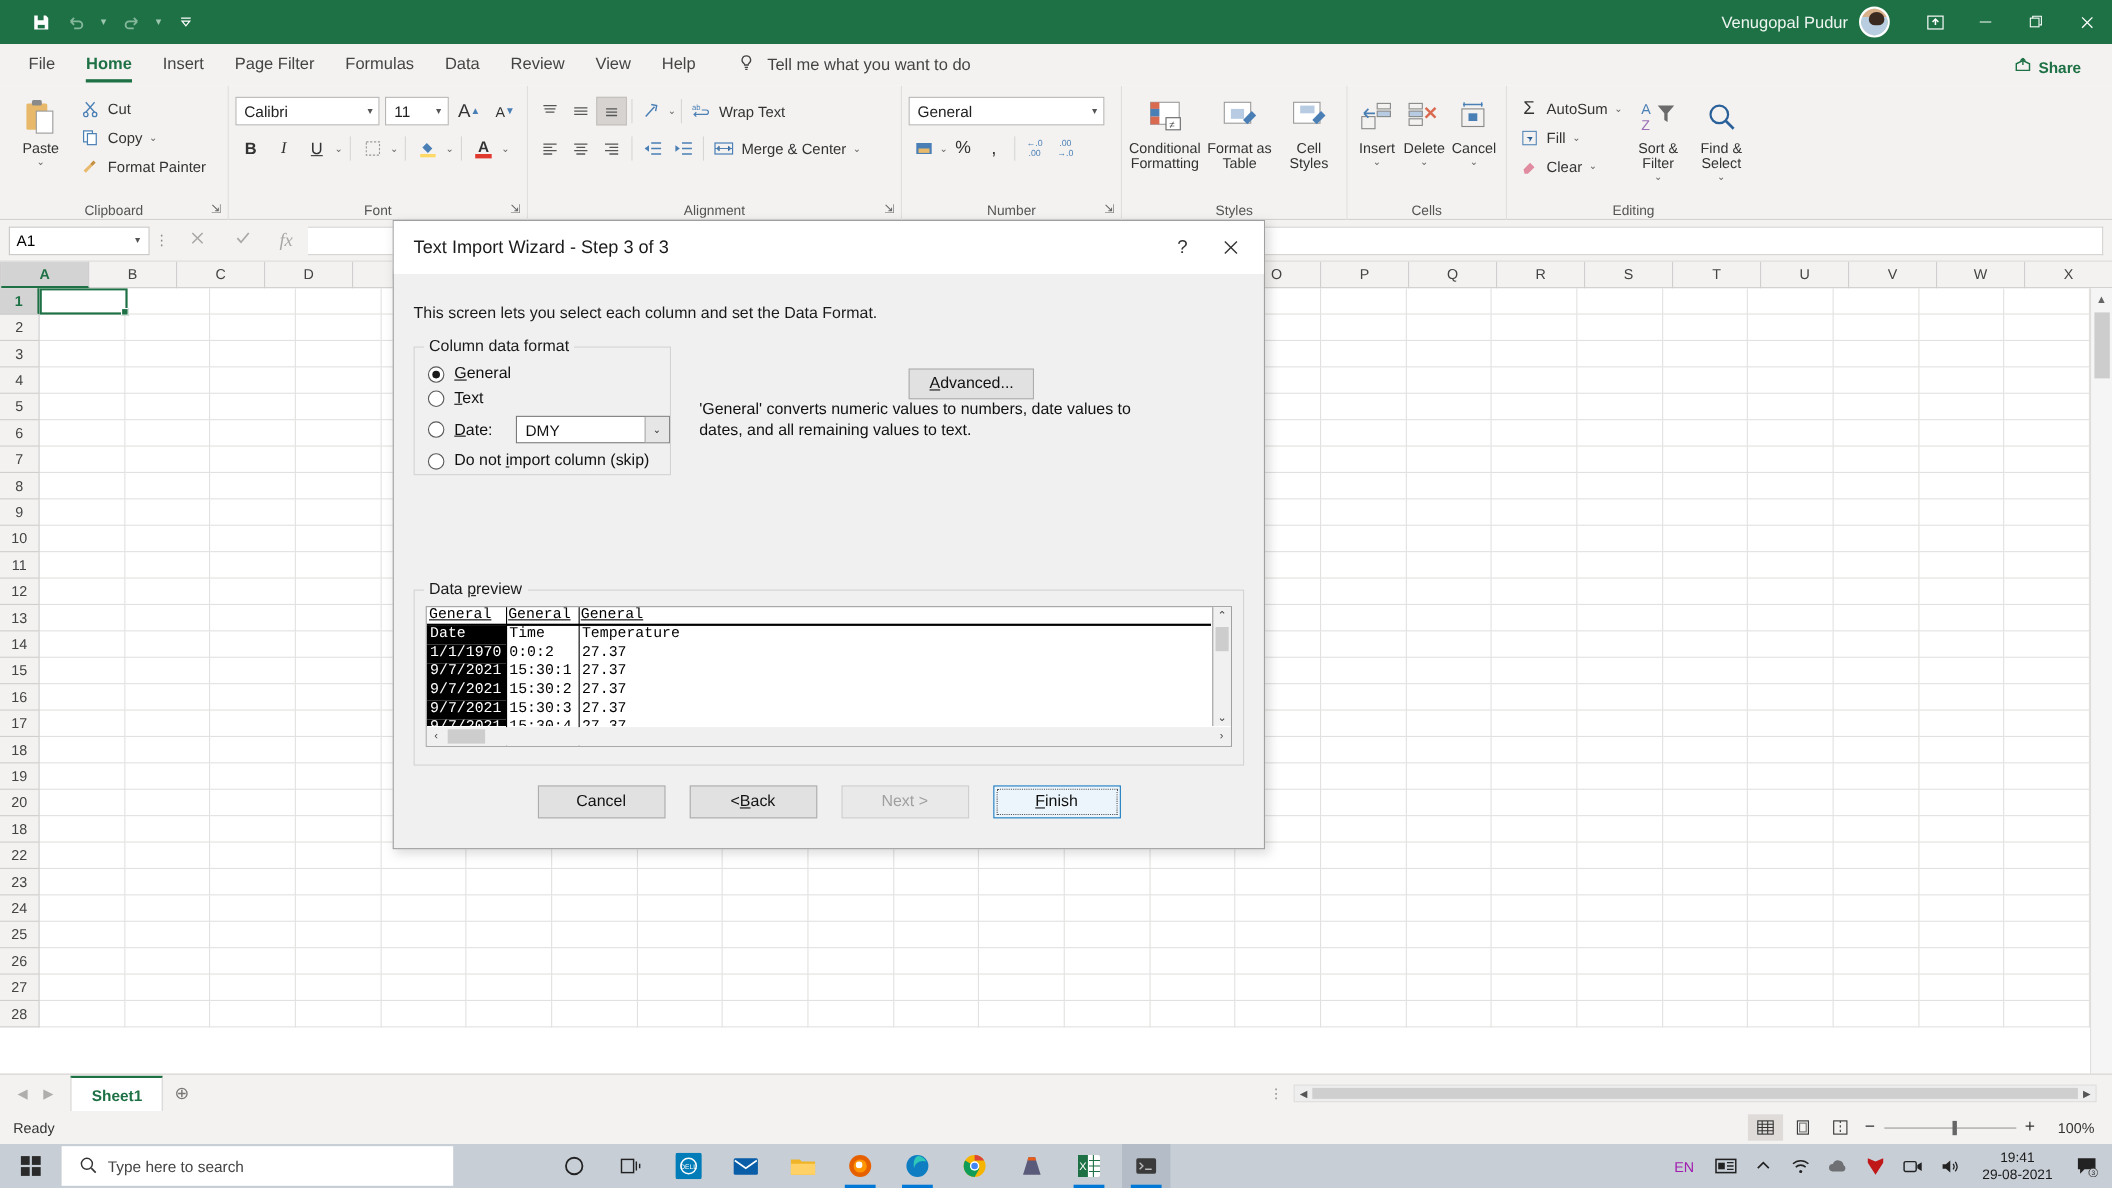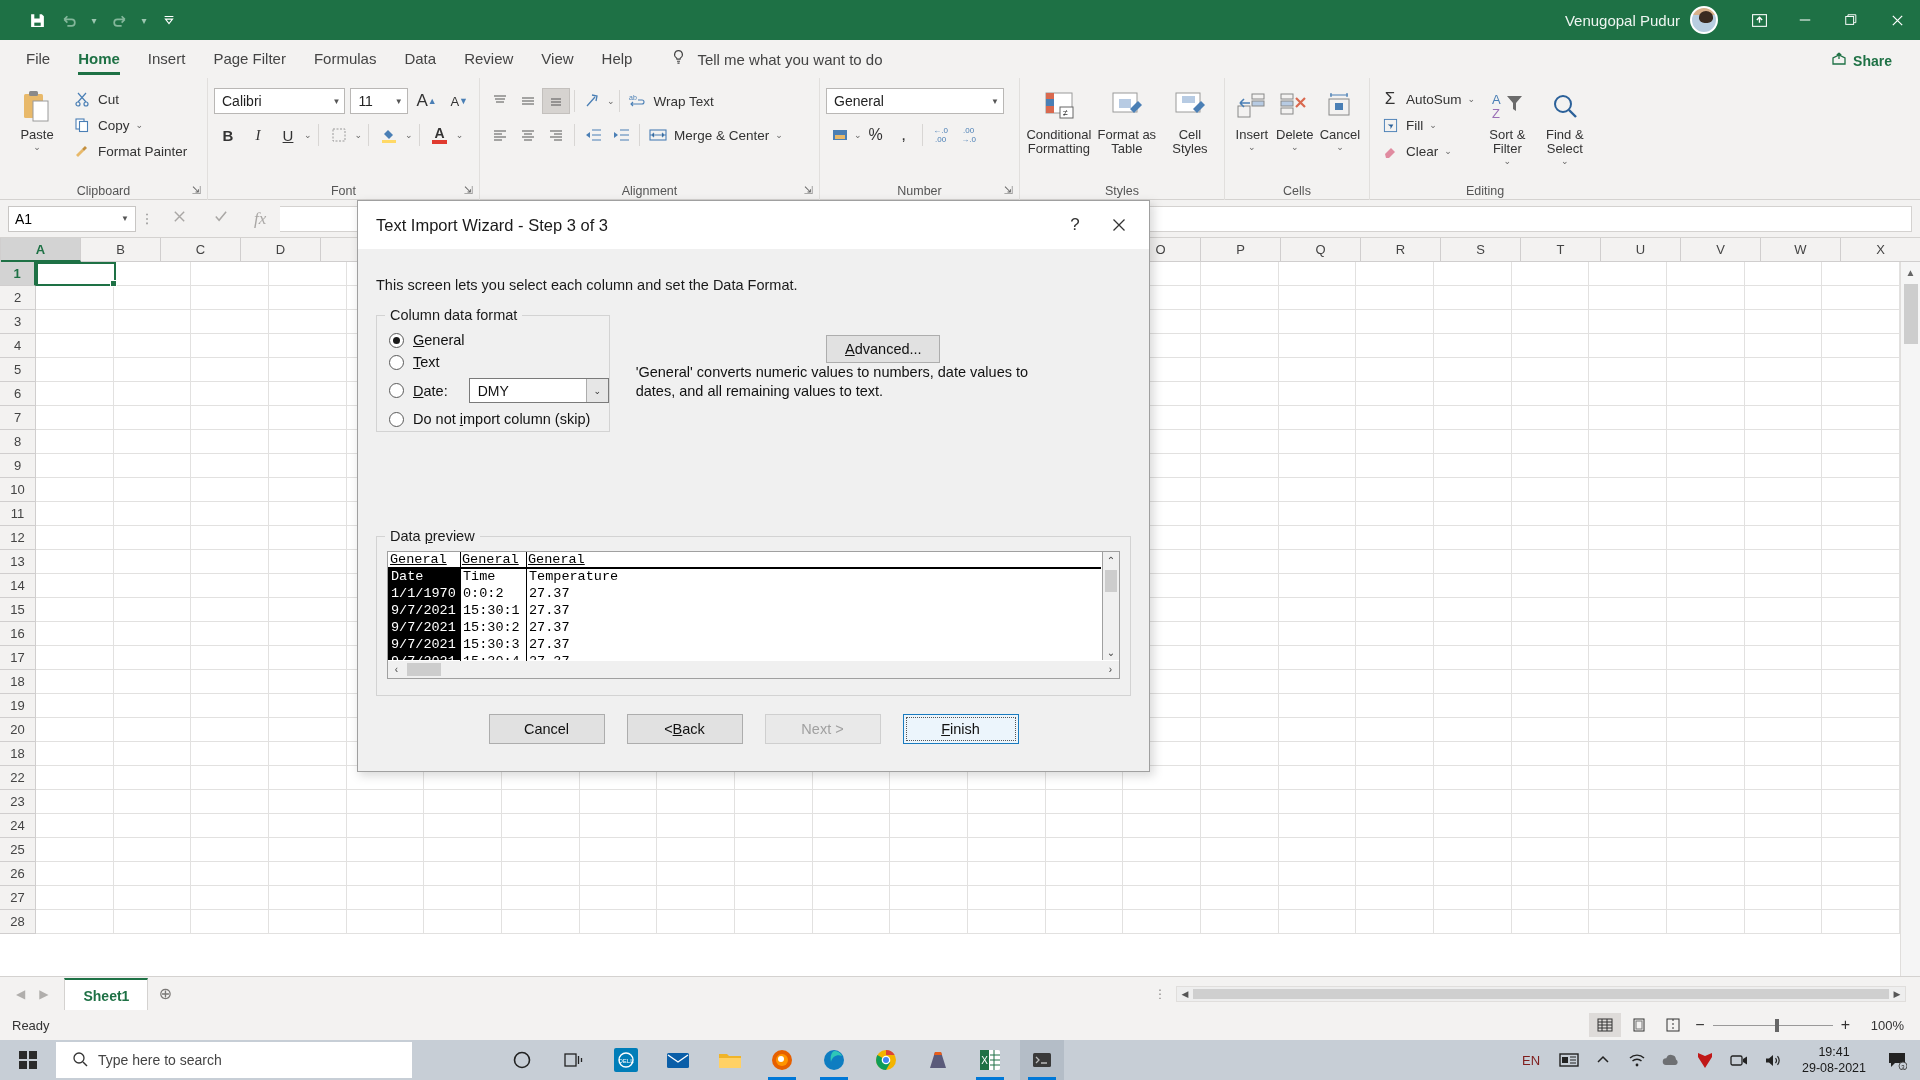--- a/index.html
+++ b/index.html
@@ -168,21 +168,21 @@
   .start { width: 56px; height: 40px; display: flex; align-items: center; justify-content: center; }
   .winlogo { width: 18px; height: 18px; display: grid; grid-template-columns: 1fr 1fr; grid-gap: 2px; }
   .winlogo i { background: #2b2b2b; display: block; }
   .searchbox { position: absolute; left: 56px; top: 2px; width: 356px; height: 36px; background: #fff;
                display: flex; align-items: center; gap: 10px; padding-left: 16px; font-size: 14px; color: #333; }
   .tb-apps { position: absolute; left: 500px; top: 0; height: 40px; display: flex; align-items: center; gap: 8px; }
   .tbapp { width: 44px; height: 40px; display: flex; align-items: center; justify-content: center; position: relative; }
   .tbapp.running::after { content:""; position:absolute; bottom:0; left:8px; right:8px; height:3px; background:#0078d7;}
   .tbapp.active { background: #b4bdc7; }
   .tray { position: absolute; right: 0; top: 0; height: 40px; display: flex; align-items: center; gap: 12px; padding-right: 10px;}
-  .tray-lang { color: #7f1d1d; font-size: 13px; padding-right: 6px; }
+  .tray-lang { color: #a21caf; font-size: 13px; padding-right: 6px; }
   .tray-icon { width: 22px; display: flex; align-items: center; justify-content: center; color: #2b2b2b; }
   .clock { font-size: 12.5px; color: #1a1a1a; text-align: center; line-height: 16px; padding: 0 6px; }
   .notif { position: relative; width: 26px; display: flex; align-items: center; justify-content: center; }
 
   
   .dlg-shadow { position: absolute; left: 359px; top: 203px; width: 795px; height: 573px;
                 background: rgba(0,0,0,0.14); filter: blur(5px); }
   .dialog { position: absolute; left: 357px; top: 200px; width: 793px; height: 572px;
             background: #f0f0f0; border: 1px solid #a0a0a0; }
   .dlg-title { height: 48px; background: #ffffff; display: flex; align-items: center;

